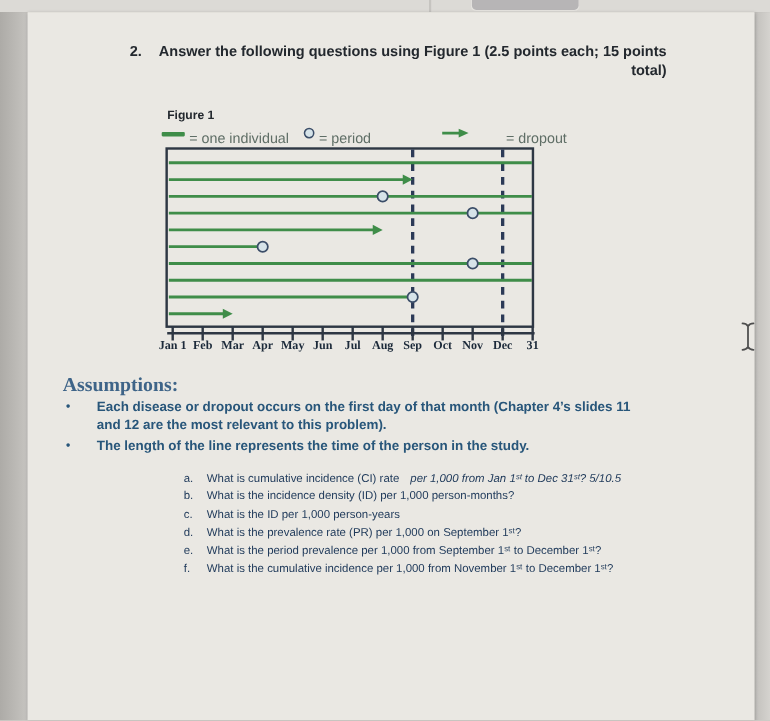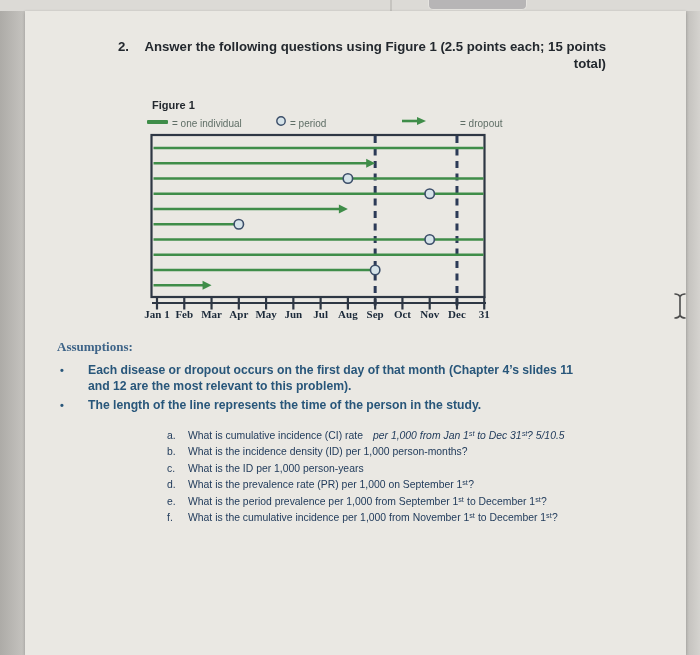--- a/index.html
+++ b/index.html
@@ -21,29 +21,29 @@
   .fig-svg{position:absolute;left:0;top:0;width:660px;height:644px;}
   
   .q-header{position:absolute;left:93px;top:27px;width:490px;display:flex;
             color:var(--header-ink,#23282e);font-size:13.2px;font-weight:bold;line-height:17px;}
   .q-num{width:22px;flex:none;}
   .q-text{width:466px;text-align:right;}
   .figure-label{position:absolute;left:127px;top:76px;font-size:11px;font-weight:bold;
                 color:var(--header-ink,#23282e);margin-top:12px;}
   
   .legend{position:absolute;left:0;top:103px;width:660px;height:16px;
-          color:var(--legend-ink,#5f6e66);font-size:10px;}
+          color:var(--legend-ink,#5f6e66);font-size:13px;}
   .legend span{position:absolute;top:4px;}
   .lg-dash{position:absolute;left:122px;top:6px;width:21px;height:3.6px;background:var(--green,#3f8d49);border-radius:1px;}
   .lg-circle{position:absolute;left:250px;top:1px;}
   .lg-arrow{position:absolute;left:376px;top:2px;}
   .lbl-individual{left:147px;} .lbl-disease{left:265px;} .lbl-dropout{left:399px;margin-left:36px;}
   
   .assume-head{position:absolute;left:32px;top:328px;font-family:"Liberation Serif",serif;
-               font-weight:bold;font-size:13px;color:var(--assume-head,#3e6488);}
+               font-weight:bold;font-size:18px;color:var(--assume-head,#3e6488);}
   .assume-list{position:absolute;left:35px;top:352px;width:530px;
                color:var(--assume-ink,#28567a);font-size:12.2px;font-weight:bold;line-height:15.6px;}
   .bullet-row{display:flex;margin-bottom:4px;}
   .bullet-glyph{width:28px;flex:none;font-size:11px;}
   .bullet-text{max-width:498px;}
   
   .questions{position:absolute;left:142px;top:419px;width:480px;
              color:var(--question-ink,#223c5c);font-size:10.4px;line-height:11.4px;}
   .q-row{display:flex;margin-bottom:5px;}
   .q-letter{width:21px;flex:none;}

